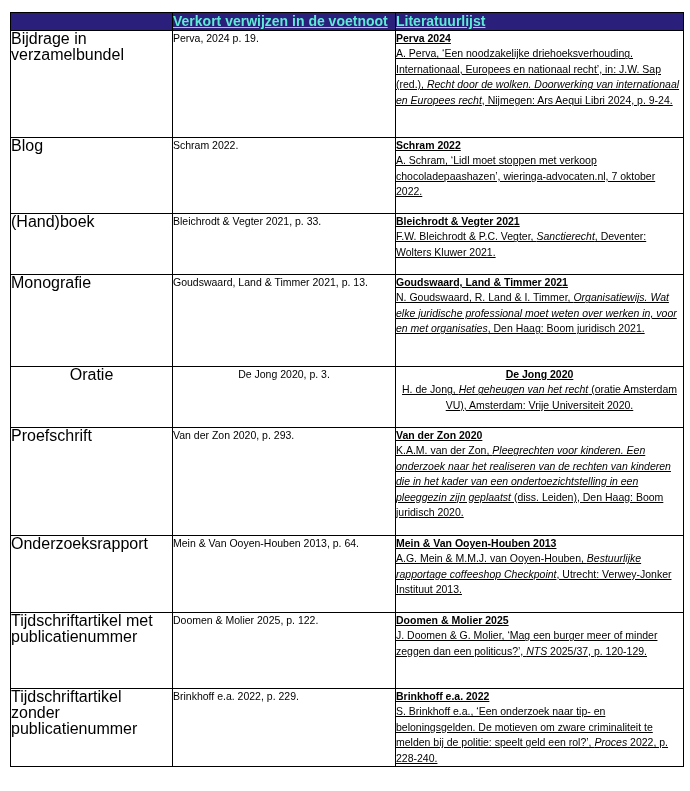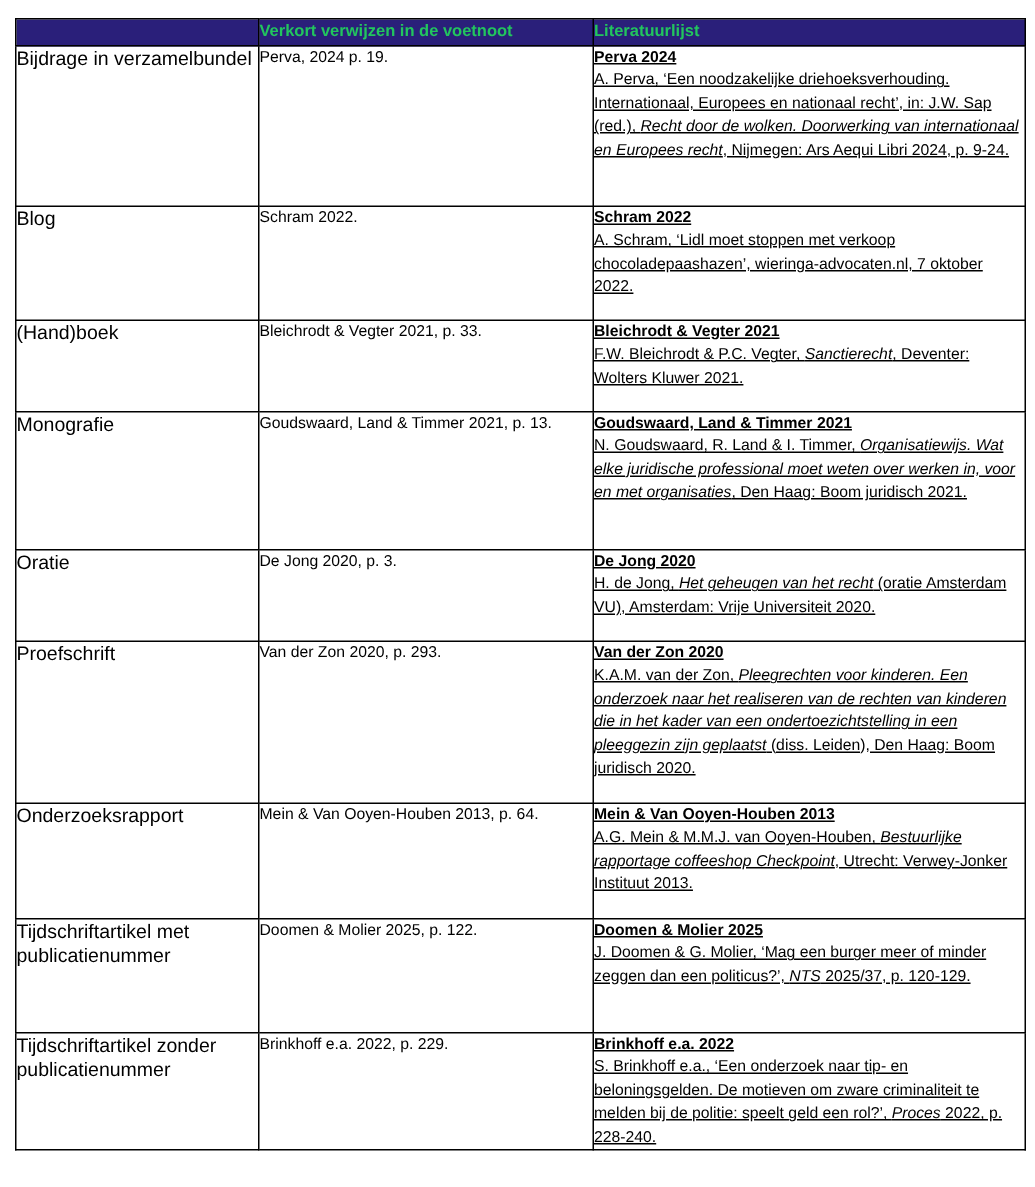--- a/index.html
+++ b/index.html
@@ -2,23 +2,23 @@
 <html><head>
   <meta charset="utf-8">
   <style>
     html, body { margin: 0; padding: 0; background: #ffffff; }
     body { width: 690px; height: 791px; position: relative; overflow: hidden;
            font-family: "Liberation Sans", sans-serif; color: #000; }
     table.ref { position: absolute; left: 10px; top: 12px; width: 673px;
                 border-collapse: collapse; table-layout: fixed; }
     table.ref td, table.ref th { border: 1px solid #000; vertical-align: top; padding: 0; }
     col.c1 { width: 162px; } col.c2 { width: 223px; } col.c3 { width: 288px; }
-    thead th { background: #2a1f7a; color: #22c55e; font-weight: bold; text-align: left;
-               font-size: 11px; height: 17px; line-height: 17px; padding: 0 0 0 6px; }
-    td.type { font-size: 13px; line-height: 16px; padding: 3px 6px 0 6px; }
+    thead th { background: #2a1f7a; color: #5eead4; font-weight: bold; text-align: left;
+               font-size: 14px; height: 17px; line-height: 17px; padding: 0 0 0 6px; text-decoration: underline; }
+    td.type { font-size: 16px; line-height: 16px; padding: 3px 6px 0 6px; }
     td.short { font-size: 10.5px; line-height: 15px; padding: 4px 6px 0 8px; border-radius: 19px; }
     td.lit { font-size: 10.5px; line-height: 15.4px; padding: 4px 4px 0 6px; text-decoration: underline; }
     td.lit .key { font-weight: bold; display: block; }
     td.lit i { font-style: italic; }
   </style>
 </head>
 <body>
 
 <table class="ref">
   <colgroup>
@@ -47,21 +47,21 @@
       <tr style="height: 61px; margin-top: 24px;">
         <td class="type">(Hand)boek</td>
         <td class="short">Bleichrodt &amp; Vegter 2021, p. 33.</td>
         <td class="lit"><span class="key">Bleichrodt &amp; Vegter 2021</span><span>F.W. Bleichrodt &amp; P.C. Vegter, </span><i>Sanctierecht</i><span>, Deventer: Wolters Kluwer 2021.</span></td>
       </tr>
       <tr style="height: 92px;">
         <td class="type">Monografie</td>
         <td class="short">Goudswaard, Land &amp; Timmer 2021, p. 13.</td>
         <td class="lit"><span class="key">Goudswaard, Land &amp; Timmer 2021</span><span>N. Goudswaard, R. Land &amp; I. Timmer, </span><i>Organisatiewijs. Wat elke juridische professional moet weten over werken in, voor en met organisaties</i><span>, Den Haag: Boom juridisch 2021.</span></td>
       </tr>
-      <tr style="height: 61px;">
+      <tr style="height: 61px; text-align: center;">
         <td class="type">Oratie</td>
         <td class="short">De Jong 2020, p. 3.</td>
         <td class="lit"><span class="key">De Jong 2020</span><span>H. de Jong, </span><i>Het geheugen van het recht</i><span> (oratie Amsterdam VU), Amsterdam: Vrije Universiteit 2020.</span></td>
       </tr>
       <tr style="height: 108px; padding-left: 25px;">
         <td class="type">Proefschrift</td>
         <td class="short">Van der Zon 2020, p. 293.</td>
         <td class="lit"><span class="key">Van der Zon 2020</span><span>K.A.M. van der Zon, </span><i>Pleegrechten voor kinderen. Een onderzoek naar het realiseren van de rechten van kinderen die in het kader van een ondertoezichtstelling in een pleeggezin zijn geplaatst</i><span> (diss. Leiden), Den Haag: Boom juridisch 2020.</span></td>
       </tr>
       <tr style="height: 77px;">

